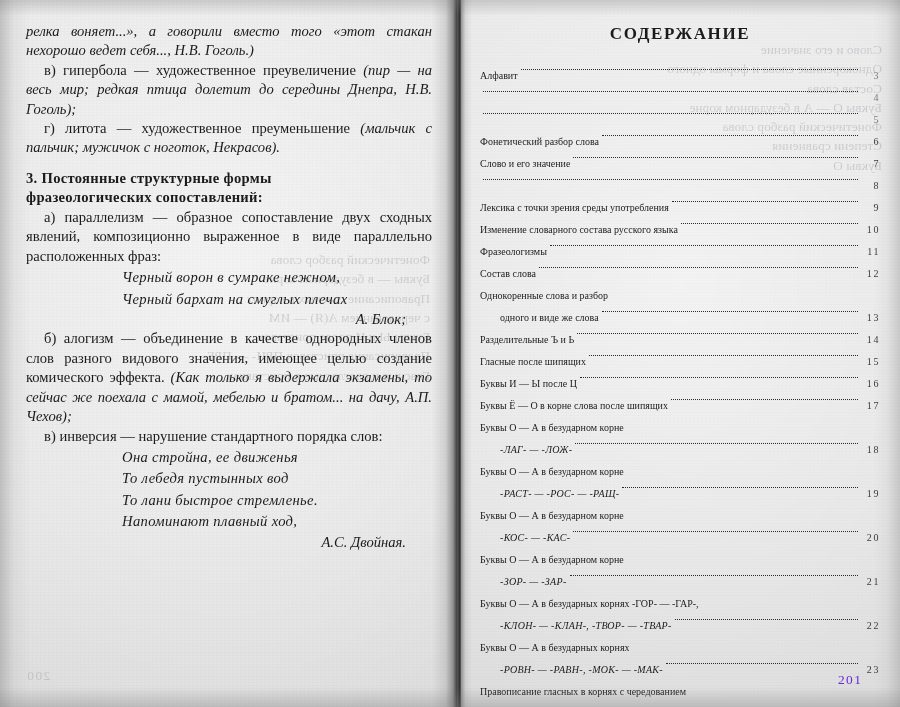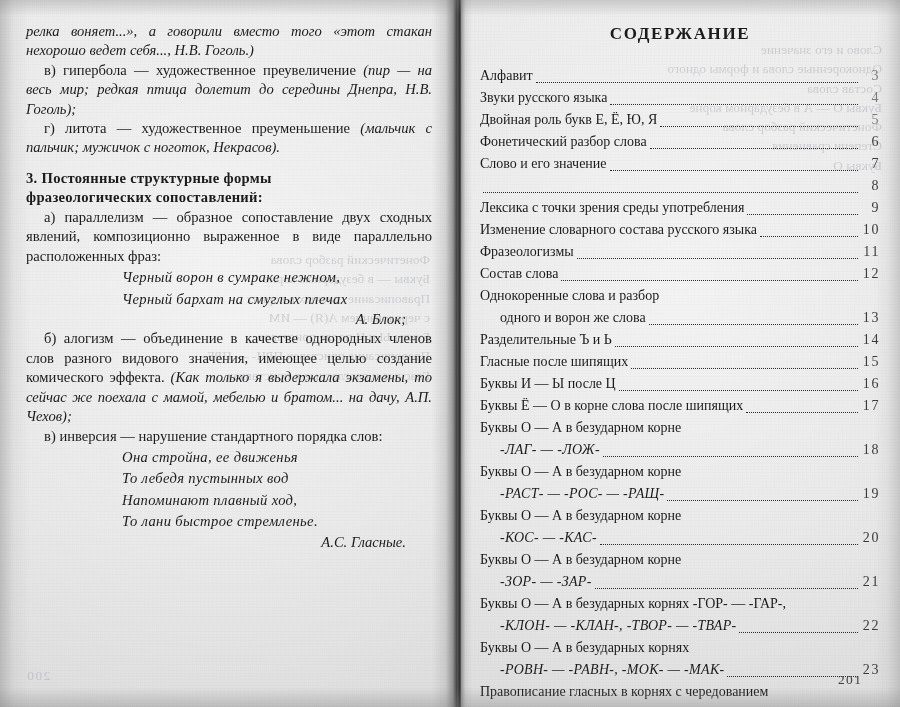--- a/index.html
+++ b/index.html
@@ -157,22 +157,22 @@
   .toc-title {
     text-align: center;
     font-weight: bold;
     font-size: 17px;
     letter-spacing: 1.6px;
     margin: 0 0 22px 0;
   }
   .toc-list { margin: 0; padding: 0; list-style: none; }
   .toc-entry {
     display: flex;
-    align-items: flex-end;
-    font-size: 14px;
+    align-items: flex-start;
+    font-size: 10px;
     line-height: 20.4px;
     margin-bottom: 1.6px;
     white-space: nowrap;
   }
   .toc-entry.cont { padding-left: 20px; }
   .toc-label { flex: 0 1 auto; overflow: hidden; }
   .toc-leader {
     flex: 1 1 auto;
     overflow: hidden;
     margin: 0 2px 3px 3px;
@@ -192,21 +192,21 @@
 
   .toc-entry .em {
     font-weight: normal;
     font-style: italic;
     letter-spacing: .3px;
   }
 
   .folio {
     position: absolute;
     font-size: 13.4px;
-    color: #404040;
+    color: #6d28d9;
     letter-spacing: 1.4px;
   }
   .folio.right { left: 838px; top: 672px; }
   .folio.left-ghost {
     left: 26px; top: 668px;
     color: #8d93a0; opacity: .34;
     transform: scaleX(-1);
     filter: blur(.4px);
   }
 </style>
@@ -255,40 +255,38 @@
     <p class="verse">Черный ворон в сумраке нежном,</p>
     <p class="verse">Черный бархат на смуглых плечах</p>
     <p class="attrib">А. Блок;</p>
 
     <p class="ind"><span>б) </span><span class="bd">алогизм</span><span> — </span><span>объединение в качестве однородных членов слов разного видового значения, имеющее целью создание комического эффекта. </span><span class="it">(Как только я выдержала экзамены, то сейчас же поехала с мамой, мебелью и братом... на дачу, А.П. Чехов);</span></p>
 
     <p class="ind"><span>в) </span><span class="bd">инверсия</span><span> — </span><span>нарушение стандартного порядка слов:</span></p>
 
     <p class="verse">Она стройна, ее движенья</p>
     <p class="verse">То лебедя пустынных вод</p>
+    <p class="verse">То лани быстрое стремленье.</p>
     <p class="verse">Напоминают плавный ход,</p>
-    <p class="verse">То лани быстрое стремленье.</p>
-    <p class="attrib">А.С. Гласные.</p>
+    <p class="attrib">А.С. Двойная.</p>
   </div>
 
   <div class="toc-wrap">
     <div class="toc-title">СОДЕРЖАНИЕ</div>
     <ul class="toc-list" id="toc-list">
         <li class="toc-entry">
           <span class="toc-label">Алфавит</span>
           <span class="toc-leader"></span>
           <span class="toc-page faint">3</span>
         </li>
         <li class="toc-entry">
-          <span class="toc-label">Звуки русского языка</span>
           <span class="toc-leader"></span>
           <span class="toc-page faint">4</span>
         </li>
         <li class="toc-entry">
-          <span class="toc-label">Двойная роль букв  Е, Ё, Ю, Я</span>
           <span class="toc-leader"></span>
           <span class="toc-page faint">5</span>
         </li>
         <li class="toc-entry">
           <span class="toc-label">Фонетический разбор слова</span>
           <span class="toc-leader"></span>
           <span class="toc-page">6</span>
         </li>
         <li class="toc-entry">
           <span class="toc-label">Слово и его значение</span>
@@ -317,21 +315,21 @@
         <li class="toc-entry">
           <span class="toc-label">Состав слова</span>
           <span class="toc-leader"></span>
           <span class="toc-page">12</span>
         </li>
         <li class="toc-entry fullline">
           <span class="toc-label">Однокоренные слова и разбор</span>
           <span class="toc-page"></span>
         </li>
         <li class="toc-entry cont">
-          <span class="toc-label">одного и ворон же слова</span>
+          <span class="toc-label">одного и виде же слова</span>
           <span class="toc-leader"></span>
           <span class="toc-page">13</span>
         </li>
         <li class="toc-entry">
           <span class="toc-label">Разделительные  Ъ и Ь</span>
           <span class="toc-leader"></span>
           <span class="toc-page">14</span>
         </li>
         <li class="toc-entry">
           <span class="toc-label">Гласные после шипящих</span>

